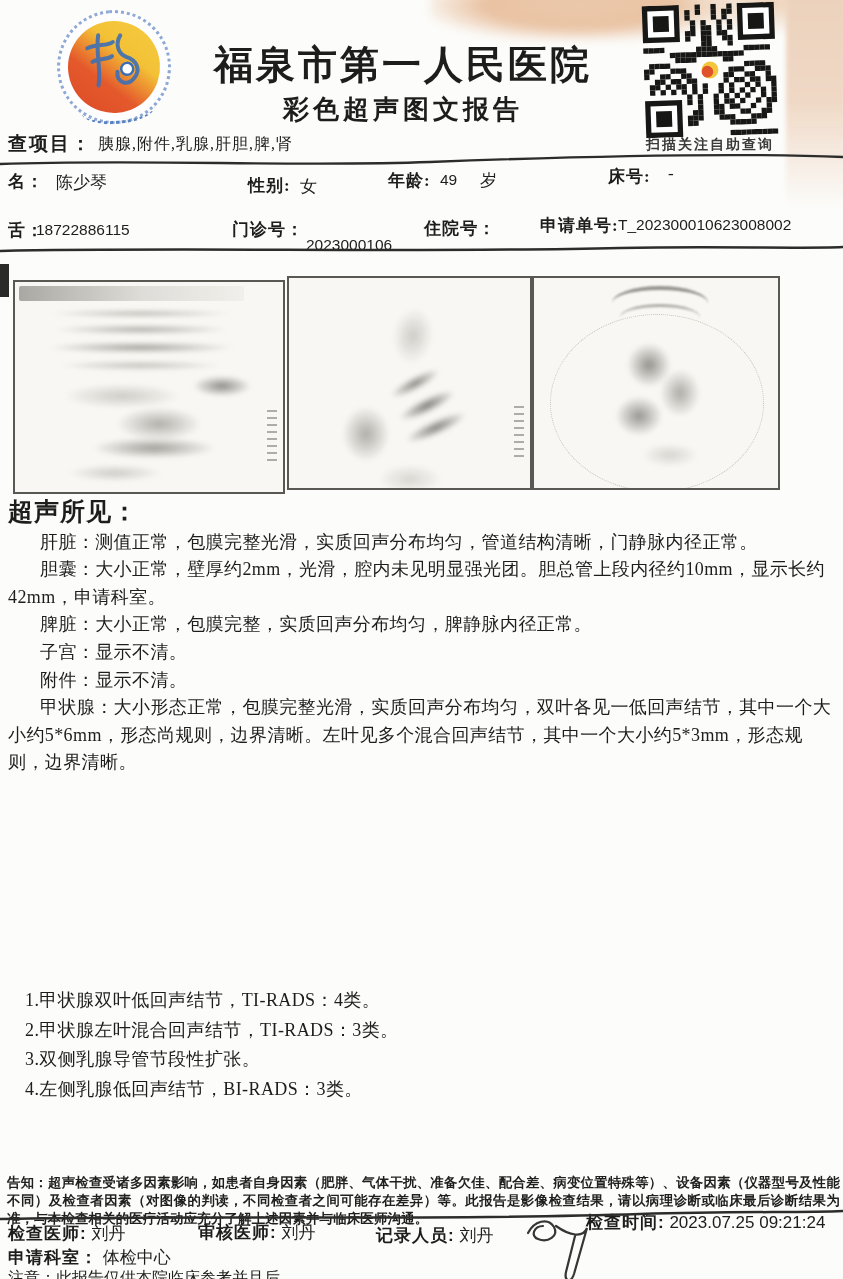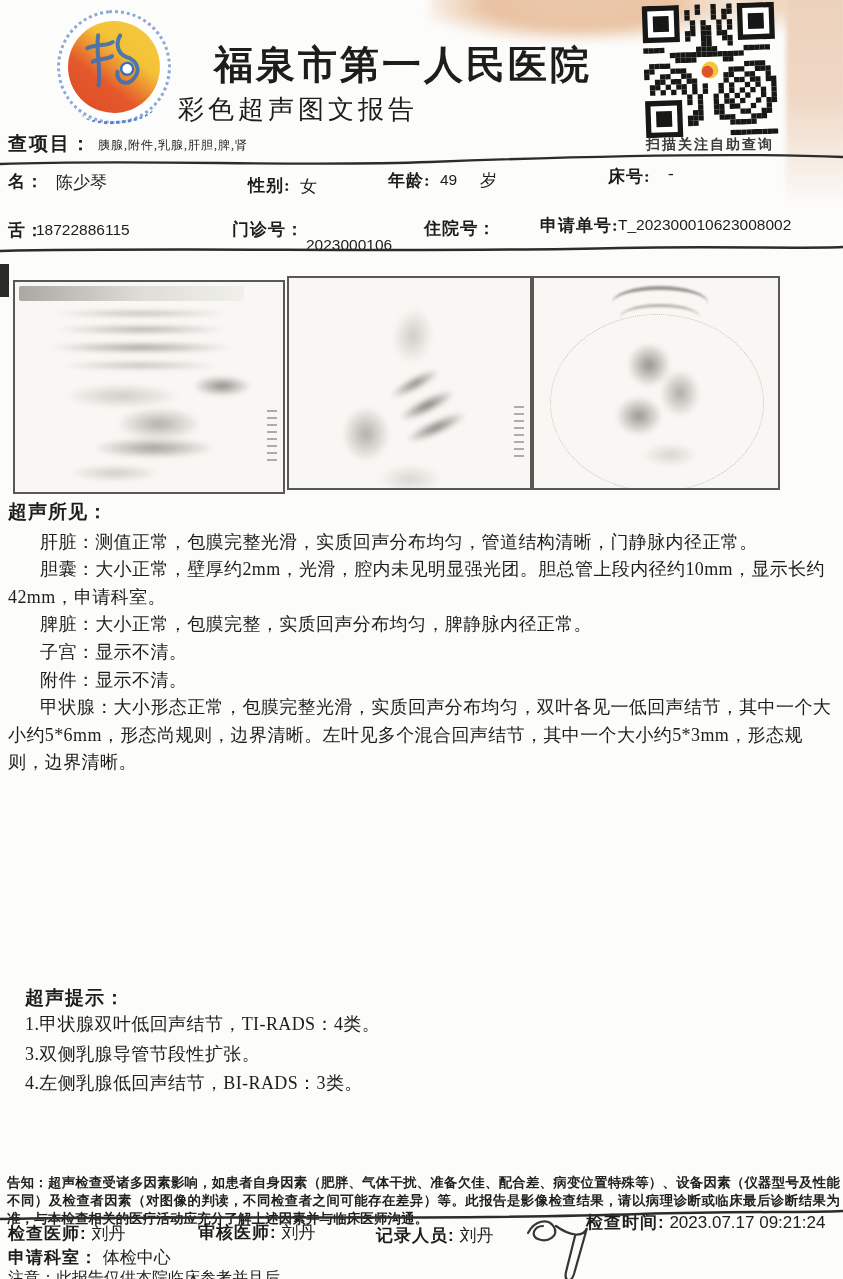--- a/index.html
+++ b/index.html
@@ -10,54 +10,54 @@
   .skin-top{left:430px;top:-18px;width:300px;height:58px;
      background:radial-gradient(ellipse at 50% 40%,#ecc9ac 0%,#e9c2a2 45%,rgba(233,196,166,0) 78%);filter:blur(4px);}
   .skin-top2{left:690px;top:-10px;width:160px;height:44px;
      background:radial-gradient(ellipse at 50% 30%,#ecd0b6 0%,rgba(236,208,182,0) 75%);filter:blur(3px);}
   .skin-right{left:786px;top:-8px;width:60px;height:215px;
      background:linear-gradient(180deg,#ecd2bc 0%,#efd8c5 50%,rgba(239,216,197,0) 100%);filter:blur(2px);}
   .edge-mark{position:absolute;left:0;top:264px;width:9px;height:33px;background:#2a2a28;z-index:4;}
   
   .hospital-name{position:absolute;top:38px;left:178px;width:450px;text-align:center;
      font-size:39px;font-weight:700;letter-spacing:3px;z-index:3;}
-  .report-type{position:absolute;top:92px;left:178px;width:450px;
-     font-size:26px;font-weight:400;letter-spacing:4px;z-index:3;}
+  .report-type{position:absolute;top:92px;left:178px;width:450px;text-align:center;
+     font-size:26px;font-weight:700;letter-spacing:4px;z-index:3;}
   
   .logo{position:absolute;left:57px;top:10px;width:114px;height:114px;transform:rotate(-5deg);z-index:3;}
   .logo-ring{position:absolute;inset:0;border:3px dotted #8fa9d6;border-radius:50%;background:rgba(255,255,255,.7);}
   .logo-core{position:absolute;inset:11px;border-radius:50%;
      background:linear-gradient(222deg,#f6cc40 0%,#f3c136 36%,#e4592c 64%,#dd4a26 100%);}
   .logo-glyph{position:absolute;inset:0;}
   .logo-laurel{position:absolute;left:20px;right:20px;bottom:0;height:26px;
      border-bottom:3px dotted #4d79bc;border-radius:50%;opacity:.9;}
   
   .qr-wrap{position:absolute;left:630px;top:4px;width:160px;height:132px;transform:rotate(-2deg);z-index:3;}
   .qr-caption{position:absolute;left:626px;top:136px;width:168px;text-align:center;
      font-family:"Liberation Sans","DejaVu Sans",sans-serif;font-size:14px;font-weight:600;
      letter-spacing:2px;color:#3a3a38;z-index:3;}
   
   .exam-row{position:absolute;top:131px;left:8px;z-index:3;}
   .exam-row .lbl{font-size:19px;font-weight:700;letter-spacing:2px;}
-  .exam-row .val{font-size:12px;letter-spacing:1px;position:relative;top:-1px;margin-left:6px;}
+  .exam-row .val{font-size:16px;letter-spacing:1px;position:relative;top:-1px;margin-left:6px;}
   
   .f{position:absolute;font-size:17px;white-space:nowrap;z-index:3;}
   .f b{font-weight:700;letter-spacing:1px;}
   .num{font-family:"Liberation Sans","DejaVu Sans",sans-serif;font-size:15.5px;}
   
   .us-row{position:absolute;top:276px;left:0;width:843px;height:216px;z-index:3;}
   .panel{position:absolute;height:210px;background:#f8f7f3;border:2px solid rgba(62,60,54,.85);overflow:hidden;}
   .p1{left:13px;top:4px;width:268px;}
   .p2{left:287px;top:0;width:241px;}
   .p3{left:532px;top:0;width:244px;}
   .blob{position:absolute;border-radius:50%;filter:blur(2px);}
   .bar{position:absolute;filter:blur(.5px);}
   
   .findings{position:absolute;top:498px;left:8px;width:828px;z-index:3;font-size:18px;line-height:27.6px;letter-spacing:.4px;}
-  .findings h3{margin:0 0 3px 0;font-size:19px;letter-spacing:1px;}
+  .findings h3{margin:0 0 3px 0;font-size:25px;letter-spacing:1px;}
   .findings p{margin:0;text-indent:32px;}
   
   .impression{position:absolute;top:986px;left:25px;width:792px;z-index:3;font-size:18px;line-height:29.6px;letter-spacing:.4px;}
   .impression h3{margin:0;font-size:19px;letter-spacing:1px;line-height:24px;}
   .impression p{margin:0;}
   
   .notice{position:absolute;top:1161px;left:7px;width:833px;z-index:3;
      font-family:"Liberation Sans","DejaVu Sans",sans-serif;font-size:13.4px;font-weight:600;
      line-height:17.6px;letter-spacing:.2px;color:#1f1f1d;text-align:justify;}
   
@@ -359,36 +359,36 @@
     <h3>超声所见：</h3>
     <p>肝脏：测值正常，包膜完整光滑，实质回声分布均匀，管道结构清晰，门静脉内径正常。</p>
     <p>胆囊：大小正常，壁厚约2mm，光滑，腔内未见明显强光团。胆总管上段内径约10mm，显示长约42mm，申请科室。</p>
     <p>脾脏：大小正常，包膜完整，实质回声分布均匀，脾静脉内径正常。</p>
     <p>子宫：显示不清。</p>
     <p>附件：显示不清。</p>
     <p>甲状腺：大小形态正常，包膜完整光滑，实质回声分布均匀，双叶各见一低回声结节，其中一个大小约5*6mm，形态尚规则，边界清晰。左叶见多个混合回声结节，其中一个大小约5*3mm，形态规则，边界清晰。</p>
   </section>
 
   <section class="impression">
-    <h3>超声提示：</h3>
     <p>1.甲状腺双叶低回声结节，TI-RADS：4类。</p>
+    <p>2.甲状腺左叶混合回声结节，TI-RADS：3类。</p>
     <p>3.双侧乳腺导管节段性扩张。</p>
     <p>4.左侧乳腺低回声结节，BI-RADS：3类。</p>
   </section>
 
   <p class="notice">告知：超声检查受诸多因素影响，如患者自身因素（肥胖、气体干扰、准备欠佳、配合差、病变位置特殊等）、设备因素（仪器型号及性能不同）及检查者因素（对图像的判读，不同检查者之间可能存在差异）等。此报告是影像检查结果，请以病理诊断或临床最后诊断结果为准，与本检查相关的医疗活动应充分了解上述因素并与临床医师沟通。</p>
 
   <span class="foot" style="left:8px;top:1222px;"><b>检查医师:</b>
     <span>刘丹</span></span>
   <span class="foot" style="left:198px;top:1221px;"><b>审核医师:</b>
     <span>刘丹</span></span>
   <span class="foot" style="left:376px;top:1224px;"><b>记录人员:</b>
     <span>刘丹</span></span>
   <span class="foot" style="left:586px;top:1211px;"><b>检查时间:</b>
-    <span>2023.07.17  09:21:24</span></span>
+    <span>2023.07.25  09:21:24</span></span>
   <span class="foot" style="left:8px;top:1246px;"><b>申请科室：</b>
     <span>体检中心</span></span>
   <span class="foot" style="left:8px;top:1268px;font-size:16px;">注意：此报告仅供本院临床参考并且后</span>
 
   <svg class="overlay" viewBox="0 0 843 1279">
     <path d="M0,164 C140,159 300,167 430,162 C560,157 720,152 843,157" fill="none" stroke="#2c2c2a" stroke-width="2.3"></path>
     <path d="M0,251 C180,247 420,253 620,248 C720,246 800,249 843,247" fill="none" stroke="#2c2c2a" stroke-width="2.5"></path>
     <path d="M0,1219 C200,1215 430,1221 640,1214 C740,1211 800,1213 843,1211" fill="none" stroke="#2c2c2a" stroke-width="2.5"></path>
     <g stroke="#1b1b19" stroke-width="2.2" fill="none" stroke-linecap="round" opacity=".88">
       <path d="M528,1233 c6,-12 20,-16 26,-6 c5,9 -6,16 -16,12 c-8,-3 -4,-13 5,-13"></path>

